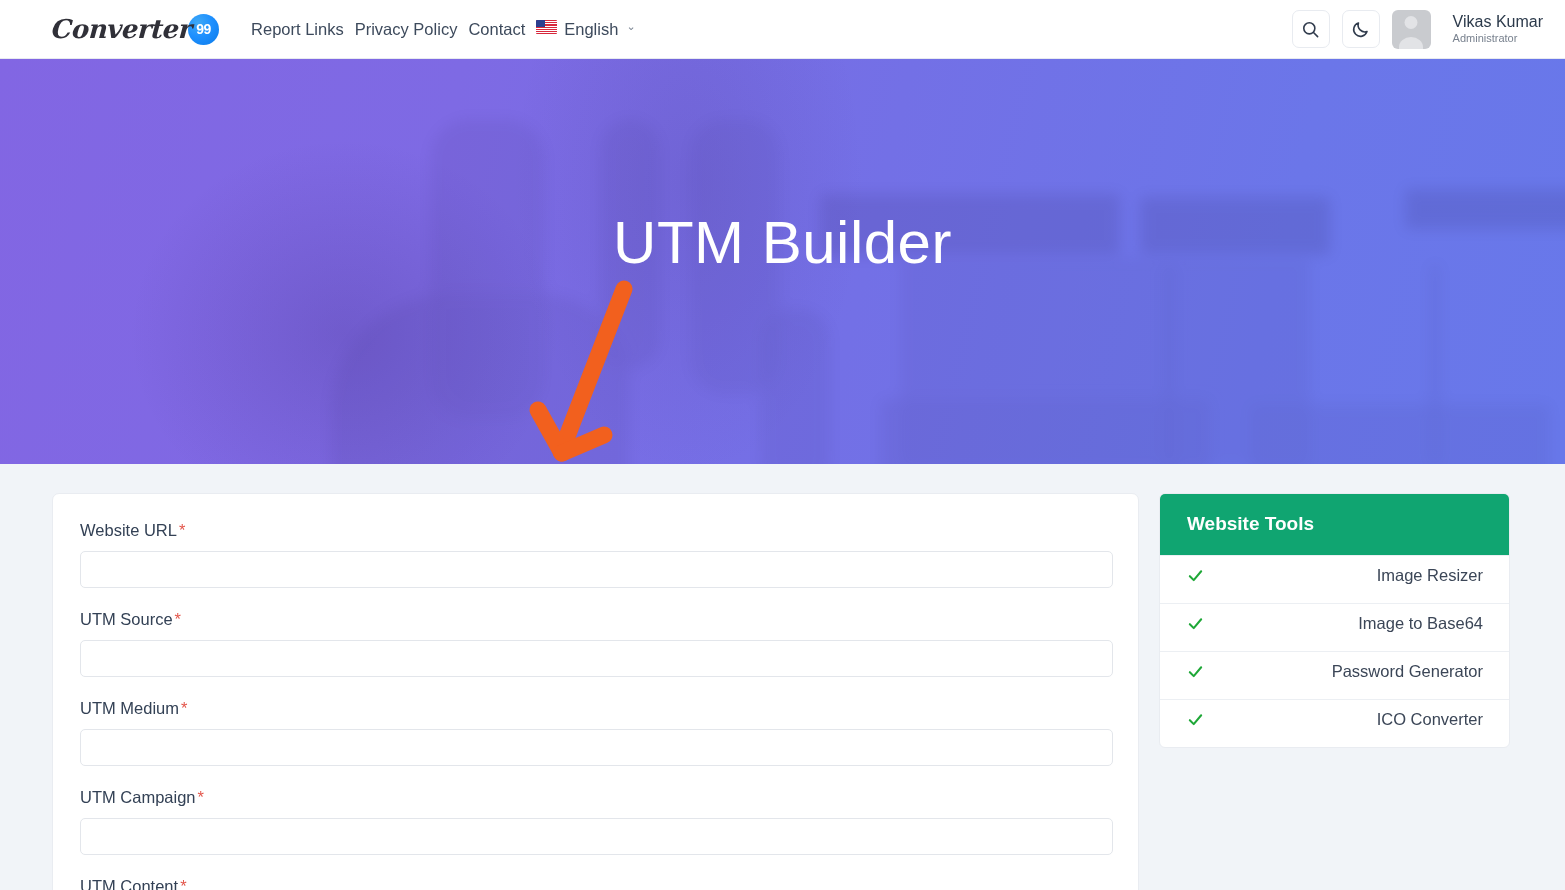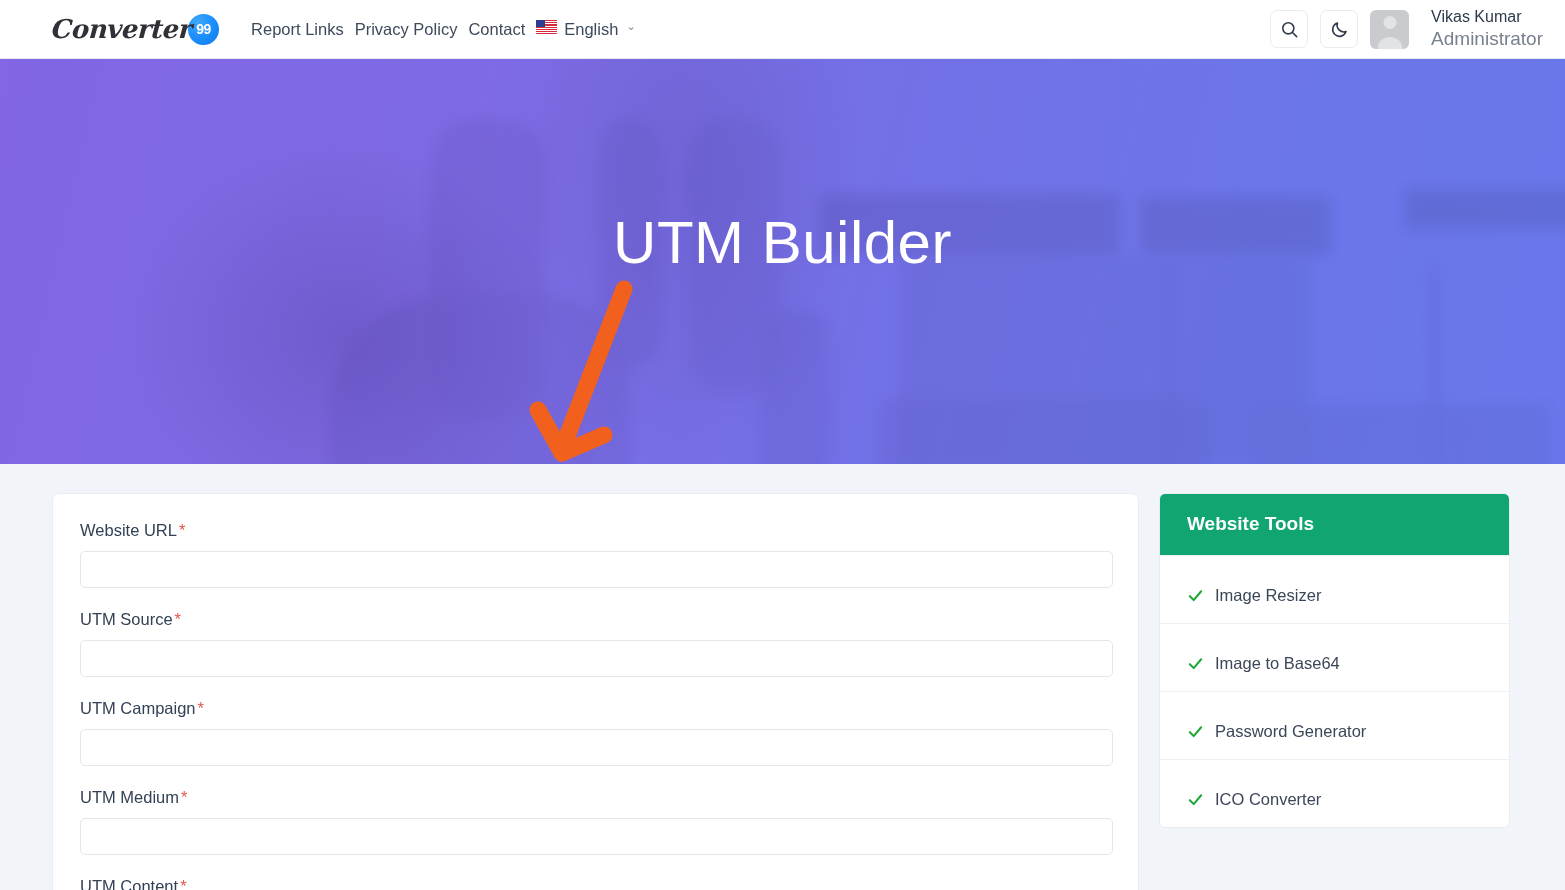--- a/index.html
+++ b/index.html
@@ -142,21 +142,21 @@
     content: "";
     position: absolute;
     left: 50%; bottom: -8px;
     transform: translateX(-50%);
     width: 24px; height: 20px;
     border-radius: 50% 50% 0 0;
     background: #e2e3e6;
   }
   .user-meta { line-height: 1.25; }
   .user-name { font-size: 16px; color: #2c3a4b; }
-  .user-role { font-size: 19px; color: #78818e; }
+  .user-role { font-size: 11px; color: #78818e; }
 
   
   .hero {
     position: relative;
     height: 405px;
     overflow: hidden;
     display: flex;
     align-items: center;
     justify-content: center;
   }
@@ -249,23 +249,24 @@
     background: #10a571;
     color: #ffffff;
     font-size: 19px;
     font-weight: bold;
     padding: 19px 27px 20px 27px;
   }
   .side-item {
     display: flex;
     align-items: center;
     gap: 11px;
-    padding: 30px 26px 18px 27px;
+    padding: 10px 26px 18px 27px;
     border-top: 1px solid #eceff3;
     cursor: pointer;
+    justify-content: space-between;
   }
   .side-item:first-of-type { border-top: none; }
   .check-icon { flex: none; display: block; }
   .side-label {
     font-size: 16.5px;
     color: #3b4657;
     white-space: nowrap;
   }
 </style>
 </head>
@@ -357,28 +358,28 @@
 
     <div class="field">
       <label class="field-label">
         <span>UTM Source</span><span class="req">*</span>
       </label>
       <input class="field-input" type="text" placeholder="" style="">
     </div>
 
     <div class="field">
       <label class="field-label">
-        <span>UTM Campaign</span><span class="req">*</span>
+        <span>UTM Medium</span><span class="req">*</span>
       </label>
       <input class="field-input" type="text" placeholder="" style="">
     </div>
 
     <div class="field">
       <label class="field-label">
-        <span>UTM Medium</span><span class="req">*</span>
+        <span>UTM Campaign</span><span class="req">*</span>
       </label>
       <input class="field-input" type="text" placeholder="" style="">
     </div>
 
     <div class="field">
       <label class="field-label">
         <span>UTM Content</span><span class="req">*</span>
       </label>
       <input class="field-input" type="text" placeholder="" style="">
     </div>

